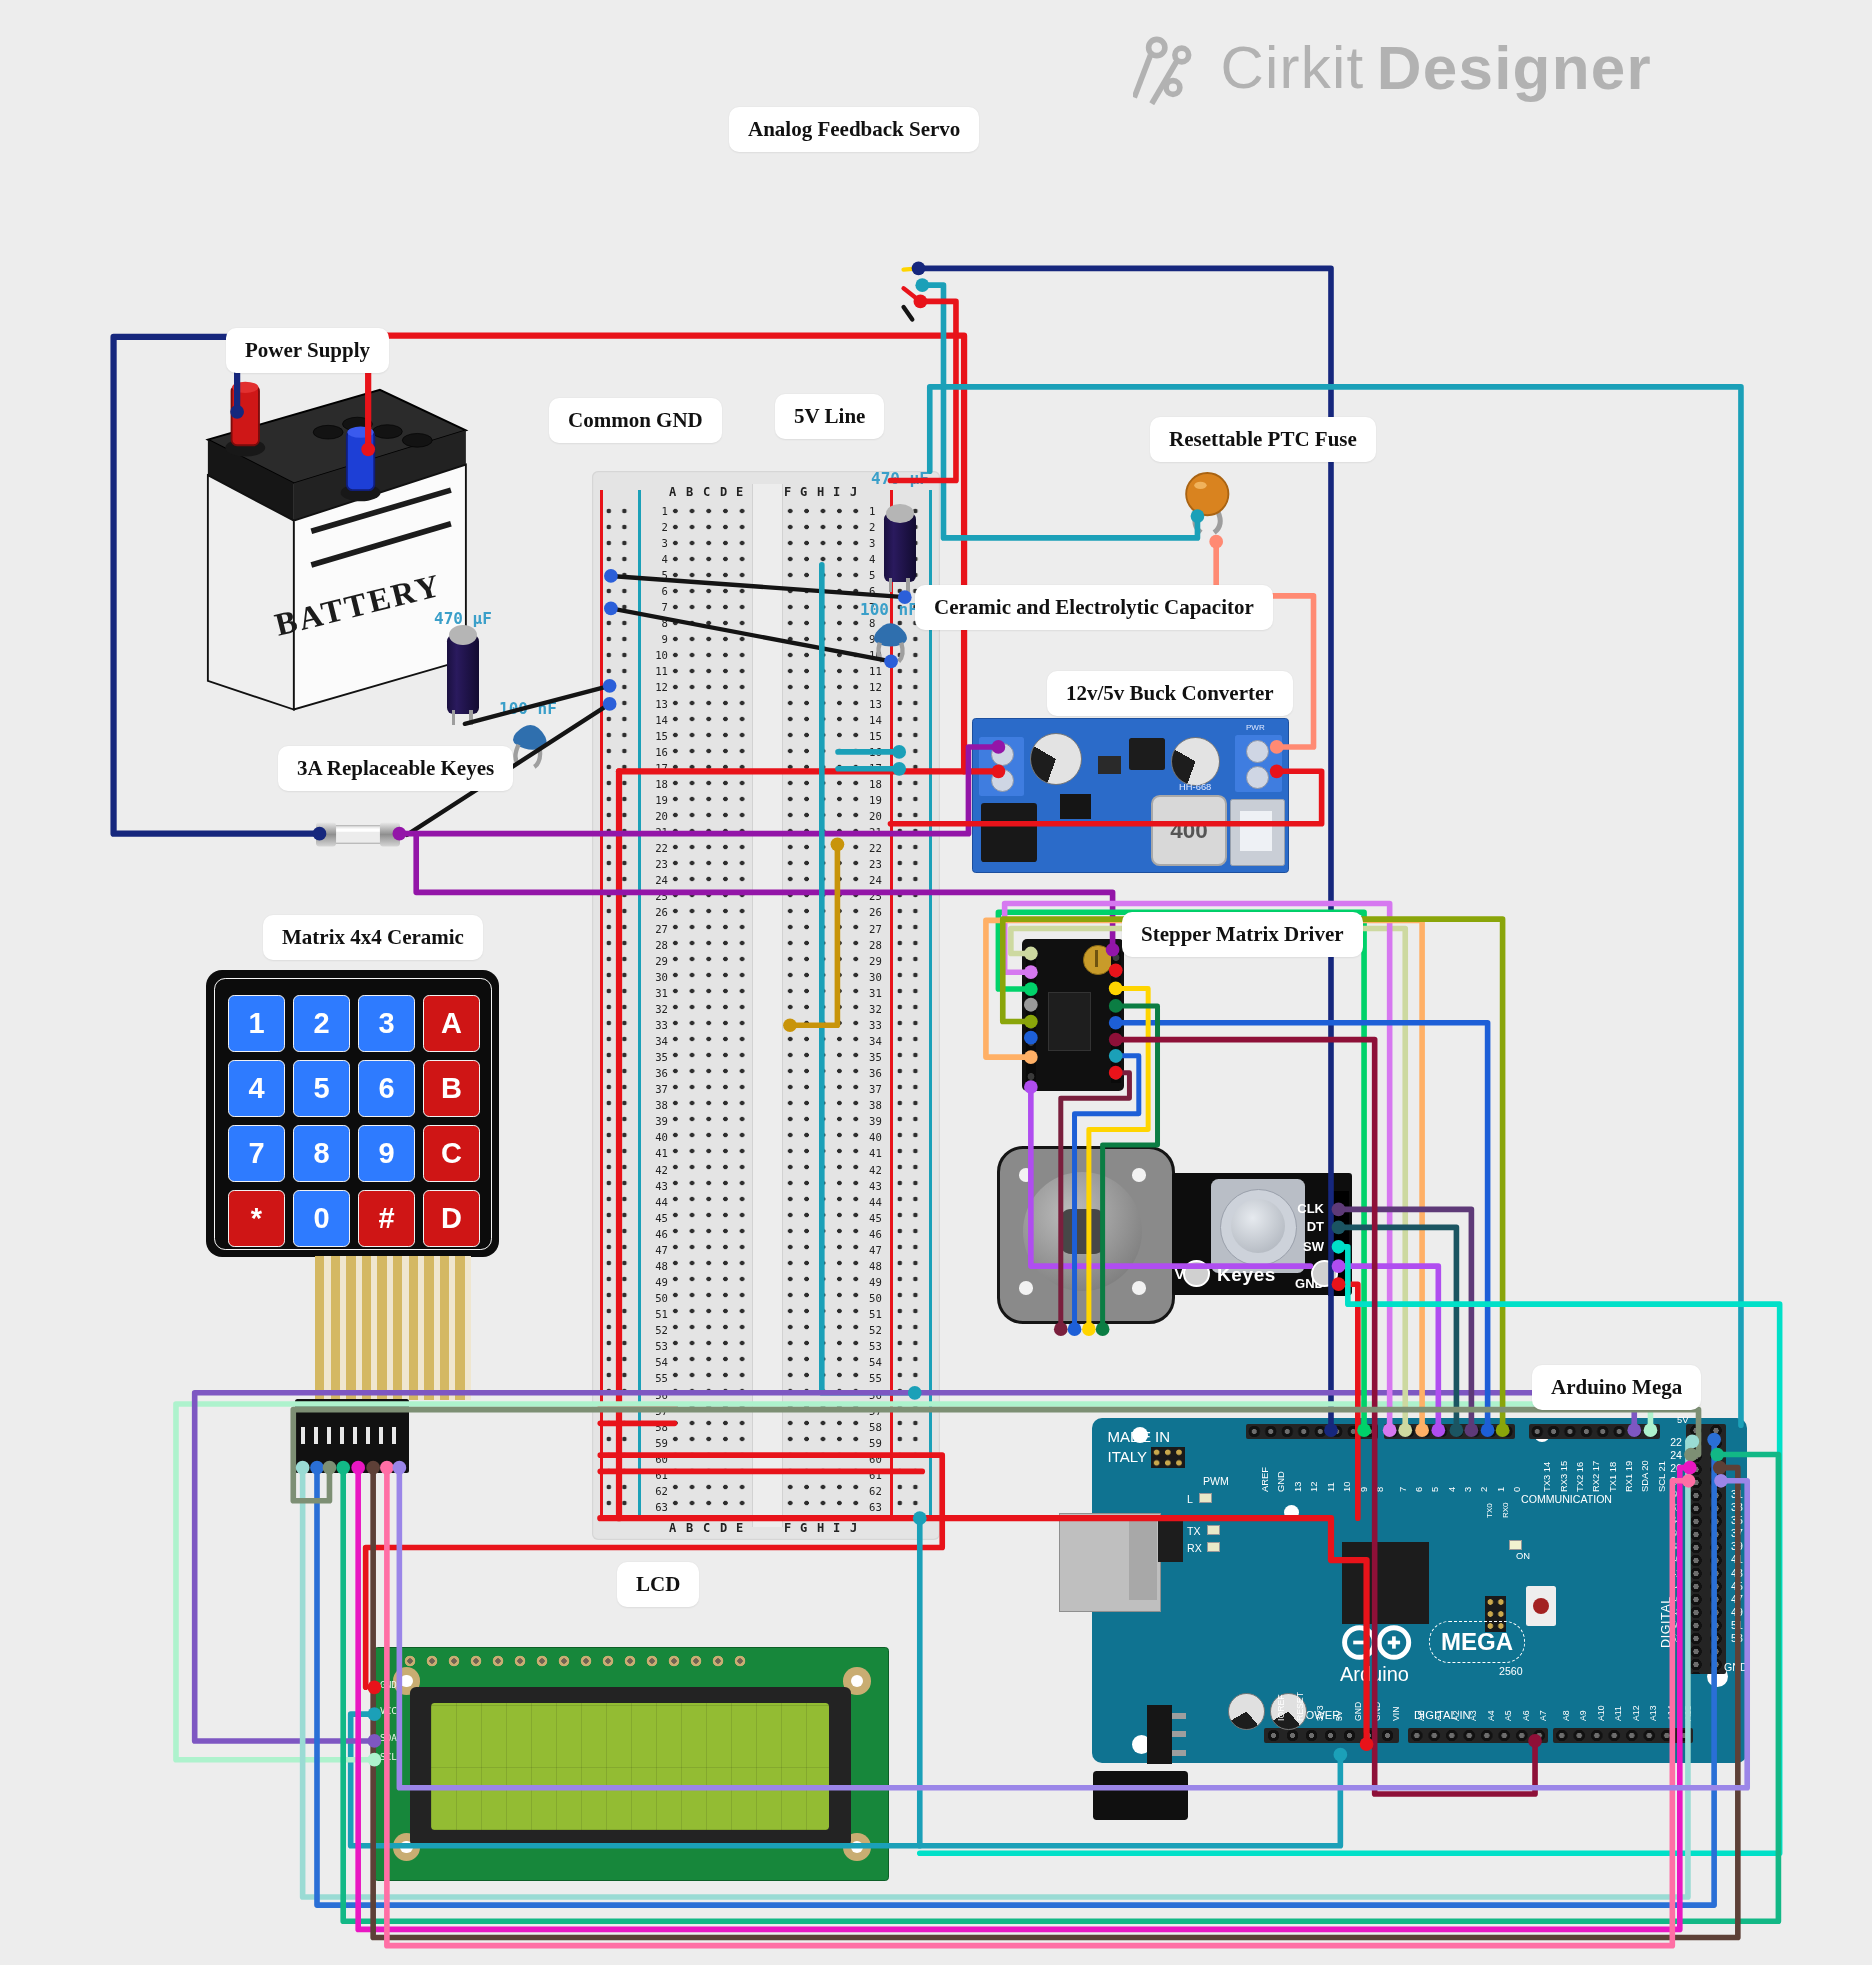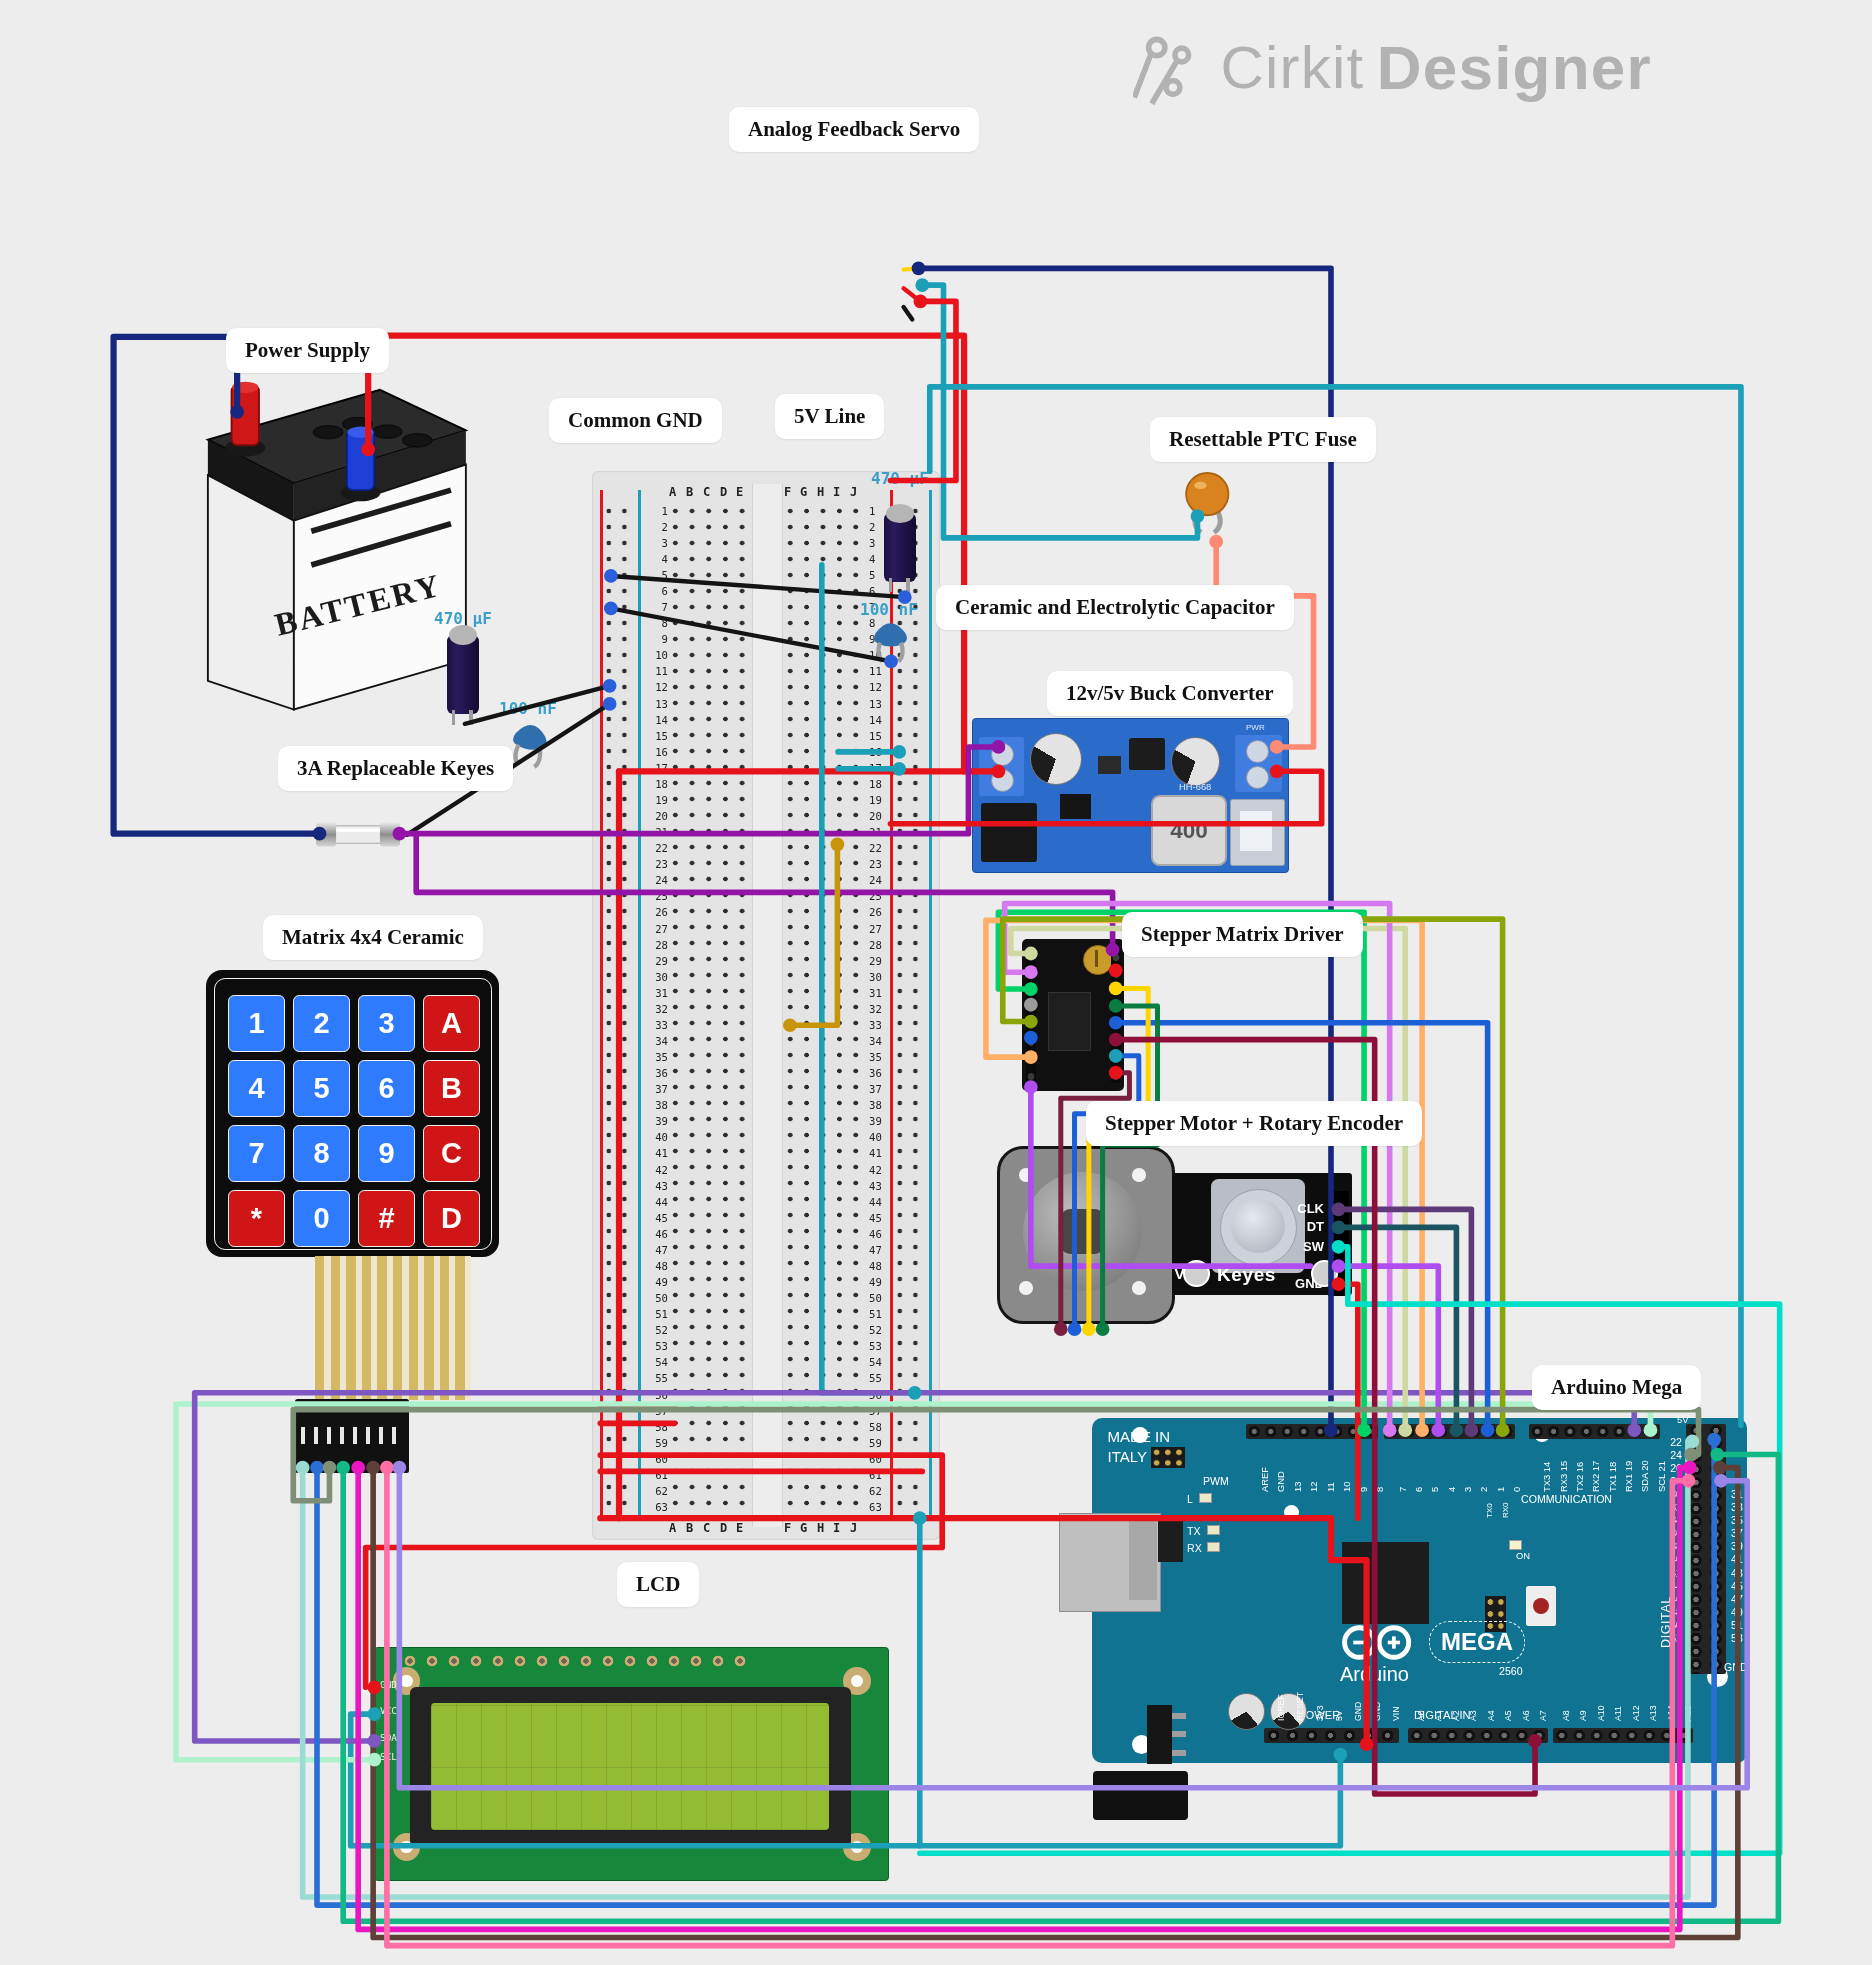--- a/index.html
+++ b/index.html
@@ -728,23 +728,22 @@
       <circle cx="2190" cy="2795" r="11" fill="#e8131a"></circle>
       <circle cx="2148" cy="2812" r="11" fill="#1ba0b8"></circle>
       <circle cx="2460" cy="2790" r="11" fill="#8e1038"></circle>
     </svg>
 
   <div class="tag" style="left:729px;top:107px">Analog Feedback Servo</div>
   <div class="tag" style="left:226px;top:328px">Power Supply</div>
   <div class="tag" style="left:549px;top:398px">Common GND</div>
   <div class="tag" style="left:775px;top:394px">5V Line</div>
   <div class="tag" style="left:1150px;top:417px">Resettable PTC Fuse</div>
-  <div class="tag" style="left:936px;top:585px">Ceramic and Electrolytic Capacitor</div>
+  <div class="tag" style="left:915px;top:585px">Ceramic and Electrolytic Capacitor</div>
   <div class="tag" style="left:1047px;top:671px">12v/5v Buck Converter</div>
   <div class="tag" style="left:278px;top:746px">3A Replaceable Keyes</div>
   <div class="tag" style="left:263px;top:915px">Matrix 4x4 Ceramic</div>
   <div class="tag" style="left:1122px;top:912px">Stepper Matrix Driver</div>
-  <div class="tag" style="left:1086px;top:1101px">Stepper Motor + Rotary Encoder</div>
   <div class="tag" style="left:1532px;top:1365px">Arduino Mega</div>
   <div class="tag" style="left:617px;top:1562px">LCD</div>
 
 </div>
 
 
 </body></html>

